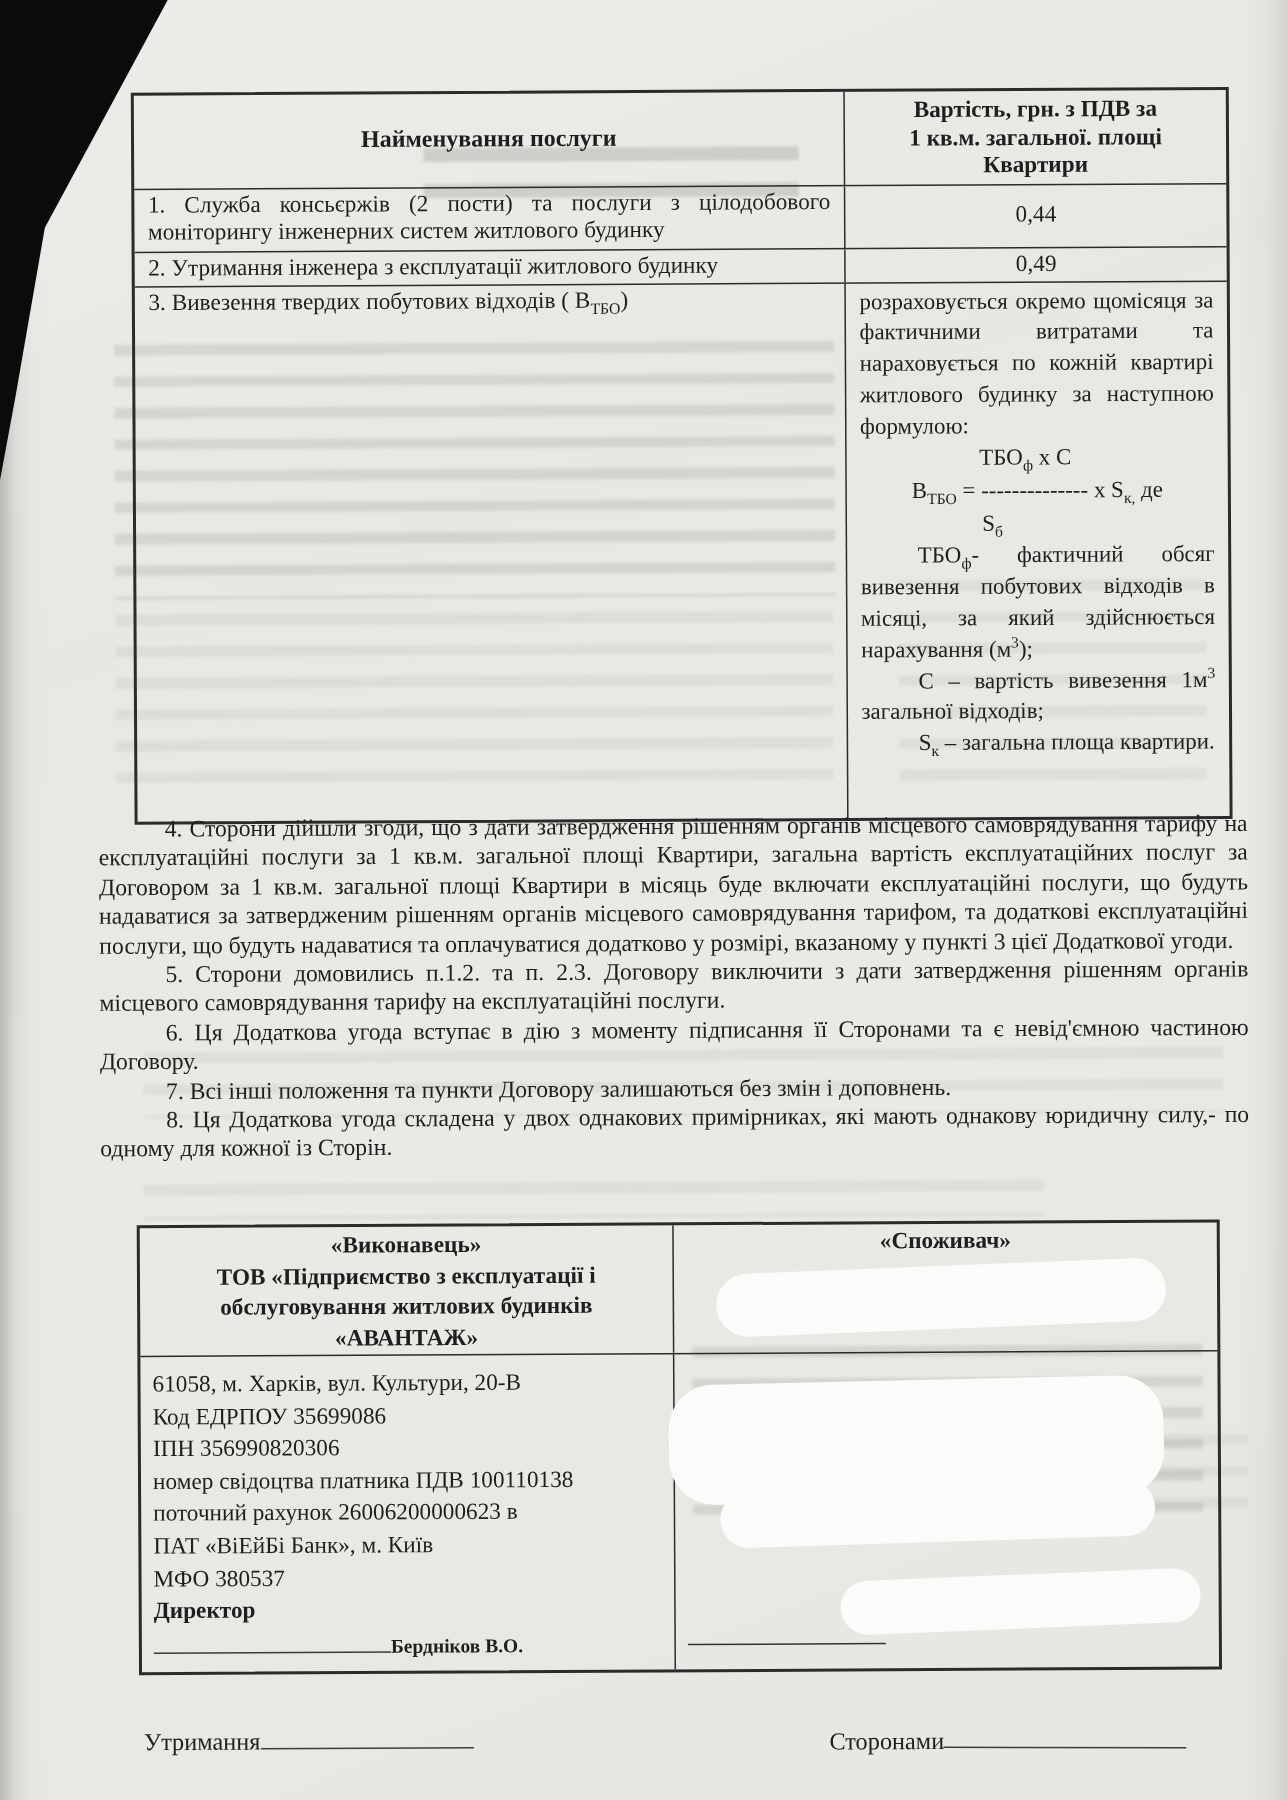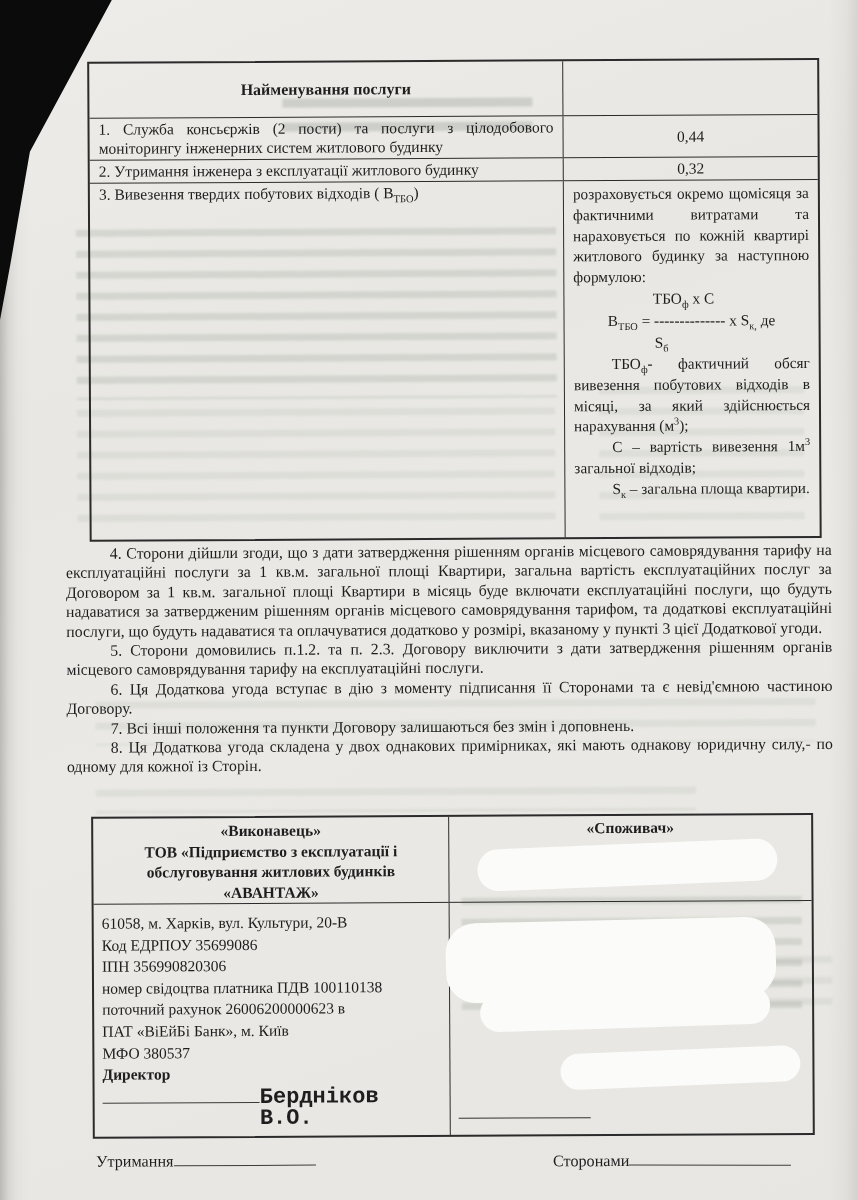--- a/index.html
+++ b/index.html
@@ -84,21 +84,21 @@
   .b-c2{flex:1;position:relative;box-sizing:border-box;}
   .b-head{min-height:78px;}
   .b-head .b-c1{text-align:center;font-weight:bold;line-height:20.5px;padding-top:3px;}
   .b-head .b-c2{text-align:center;font-weight:bold;padding-top:3px;}
   .b-body{min-height:196px;}
   .b-body .b-c1{padding:8px 6px 6px 8px;line-height:21.6px;}
   .exec-line{margin:0;}
   .bold{font-weight:bold;}
   .sig-row{margin-top:2px;display:flex;align-items:baseline;}
   .sig-line{display:inline-block;width:158px;border-bottom:1.7px solid #3a3a3a;height:14px;}
-  .sig-name{font-weight:bold;font-size:22px;font-family:Liberation Mono, monospace;}
+  .sig-name{font-weight:bold;font-size:13px;}
   .blob{position:absolute;background:#fbfbf9;border-radius:24px;}
   .consumer-sig{position:absolute;left:8px;bottom:16px;width:132px;border-bottom:1.6px solid #333;}
   
   .footer{position:absolute;left:0;top:1142px;width:858px;height:40px;font-size:16.2px;}
   .f-item{position:absolute;display:flex;align-items:baseline;}
   .f-exec{left:93px;top:8px;}
   .f-cons{left:550px;top:10px;}
   .f-line{display:inline-block;border-bottom:1.6px solid #3c3c3c;height:14px;}
   .f-line.exec{width:142px;}
   .f-line.cons{width:162px;transform:rotate(0.4deg);}
@@ -117,31 +117,36 @@
   <div class="ghost light" style="left:95px;top:700px;width:720px;height:44px;"></div>
   <div class="ghost light" style="left:95px;top:788px;width:600px;height:24px;"></div>
   <div class="ghost" style="left:460px;top:898px;width:340px;height:120px;"></div>
   <div class="ghost light" style="left:738px;top:958px;width:92px;height:58px;"></div>
 
   <div class="top-table">
     <div class="t-row t-head">
       <div class="t-c1">
         <span>Найменування послуги</span>
       </div>
+      <div class="t-c2">
+        <div>Вартість, грн. з ПДВ за</div>
+        <div>1 кв.м. загальної. площі</div>
+        <div>Квартири</div>
+      </div>
     </div>
     <div class="t-row t-r1">
       <div class="t-c1">1. Служба консьєржів (2 пости) та послуги з цілодобового моніторингу інженерних систем житлового будинку</div>
       <div class="t-c2">
         <span>0,44</span>
       </div>
     </div>
     <div class="t-row t-r2">
       <div class="t-c1">2. Утримання інженера з експлуатації житлового будинку</div>
       <div class="t-c2">
-        <span>0,32</span>
+        <span>0,49</span>
       </div>
     </div>
     <div class="t-row t-r3">
       <div class="t-c1">
         <span>3. Вивезення твердих побутових відходів ( В</span><sub class="s">ТБО</sub><span>)</span>
       </div>
       <div class="t-c2">
         <div class="calc-intro">розраховується окремо щомісяця за фактичними витратами та нараховується по кожній квартирі житлового будинку за наступною формулою:</div>
         <div class="fx-line fx-num">
           <span>ТБО</span><sub class="s">ф</sub><span> х С</span>

